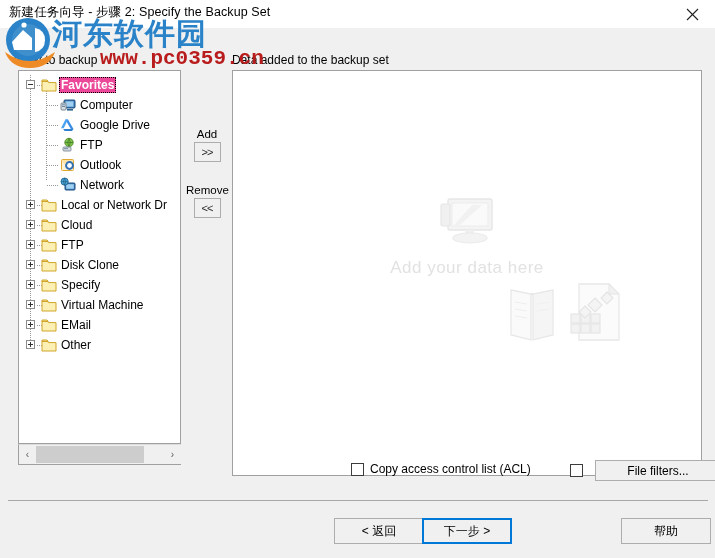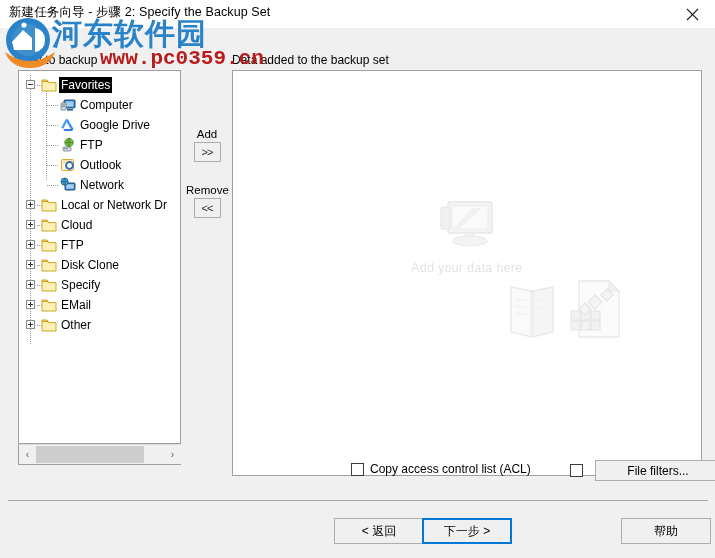--- a/index.html
+++ b/index.html
@@ -125,24 +125,25 @@
     height: 1px;
     background-image: linear-gradient(to right, #9a9a9a 50%, transparent 50%);
     background-size: 2px 1px;
   }
   .node-label {
     display: inline-block;
     padding: 1px 2px 1px 2px;
     line-height: 14px;
   }
   .node-label.selected {
-    background: #000000;
+    background: #ec4899;
     color: #ffffff;
     outline: 1px dotted #000;
     outline-offset: -1px;
+    font-weight: bold;
   }
   .ico {
     position: absolute;
     width: 16px; height: 16px;
   }
 
   
   .hscroll {
     position: absolute;
     left: 18px; top: 416px;
@@ -211,21 +212,21 @@
   .placeholder {
     position: absolute;
     left: 0; top: 0; right: 0; bottom: 0;
     display: flex;
     flex-direction: column;
     align-items: center;
     justify-content: center;
     pointer-events: none;
   }
   .ph-text {
-    font-size: 12px;
+    font-size: 17px;
     color: #e2e2e2;
     letter-spacing: 0.5px;
     margin: 6px 0 2px 0;
     font-family: "Liberation Sans", sans-serif;
   }
   .ph-row {
     position: relative;
     width: 330px;
     height: 70px;
   }
@@ -444,20 +445,29 @@
             <span class="node-label" style="position: absolute; left: 40px; top: 2px;">Disk Clone</span>
           </div>
           <div class="tree-row">
             <span class="expander plus" style="left: 7px; top: 5px;"></span>
             <span class="dots-h" style="left: 18px; top: 10px; width: 9px;"></span>
             <span class="ico" style="left: 22px; top: 2px;"><svg width="16" height="16" viewBox="0 0 16 16">
                 <path d="M1 4 h5 l1.4 1.6 H15 V14 H1 Z" fill="#fdf0b4" stroke="#cfa62a" stroke-width="1"></path>
                 <path d="M1 3 h5 l1.3 1.5 H1 Z" fill="#f6dd86" stroke="#cfa62a" stroke-width="1"></path>
               </svg></span>
             <span class="node-label" style="position: absolute; left: 40px; top: 2px;">Specify</span>
+          </div>
+          <div class="tree-row">
+            <span class="expander plus" style="left: 7px; top: 5px;"></span>
+            <span class="dots-h" style="left: 18px; top: 10px; width: 9px;"></span>
+            <span class="ico" style="left: 22px; top: 2px;"><svg width="16" height="16" viewBox="0 0 16 16">
+                <path d="M1 4 h5 l1.4 1.6 H15 V14 H1 Z" fill="#fdf0b4" stroke="#cfa62a" stroke-width="1"></path>
+                <path d="M1 3 h5 l1.3 1.5 H1 Z" fill="#f6dd86" stroke="#cfa62a" stroke-width="1"></path>
+              </svg></span>
+            <span class="node-label" style="position: absolute; left: 40px; top: 2px;">Virtual Machine</span>
           </div>
           <div class="tree-row">
             <span class="expander plus" style="left: 7px; top: 5px;"></span>
             <span class="dots-h" style="left: 18px; top: 10px; width: 9px;"></span>
             <span class="ico" style="left: 22px; top: 2px;"><svg width="16" height="16" viewBox="0 0 16 16">
                 <path d="M1 4 h5 l1.4 1.6 H15 V14 H1 Z" fill="#fdf0b4" stroke="#cfa62a" stroke-width="1"></path>
                 <path d="M1 3 h5 l1.3 1.5 H1 Z" fill="#f6dd86" stroke="#cfa62a" stroke-width="1"></path>
               </svg></span>
             <span class="node-label" style="position: absolute; left: 40px; top: 2px;">EMail</span>
           </div>

